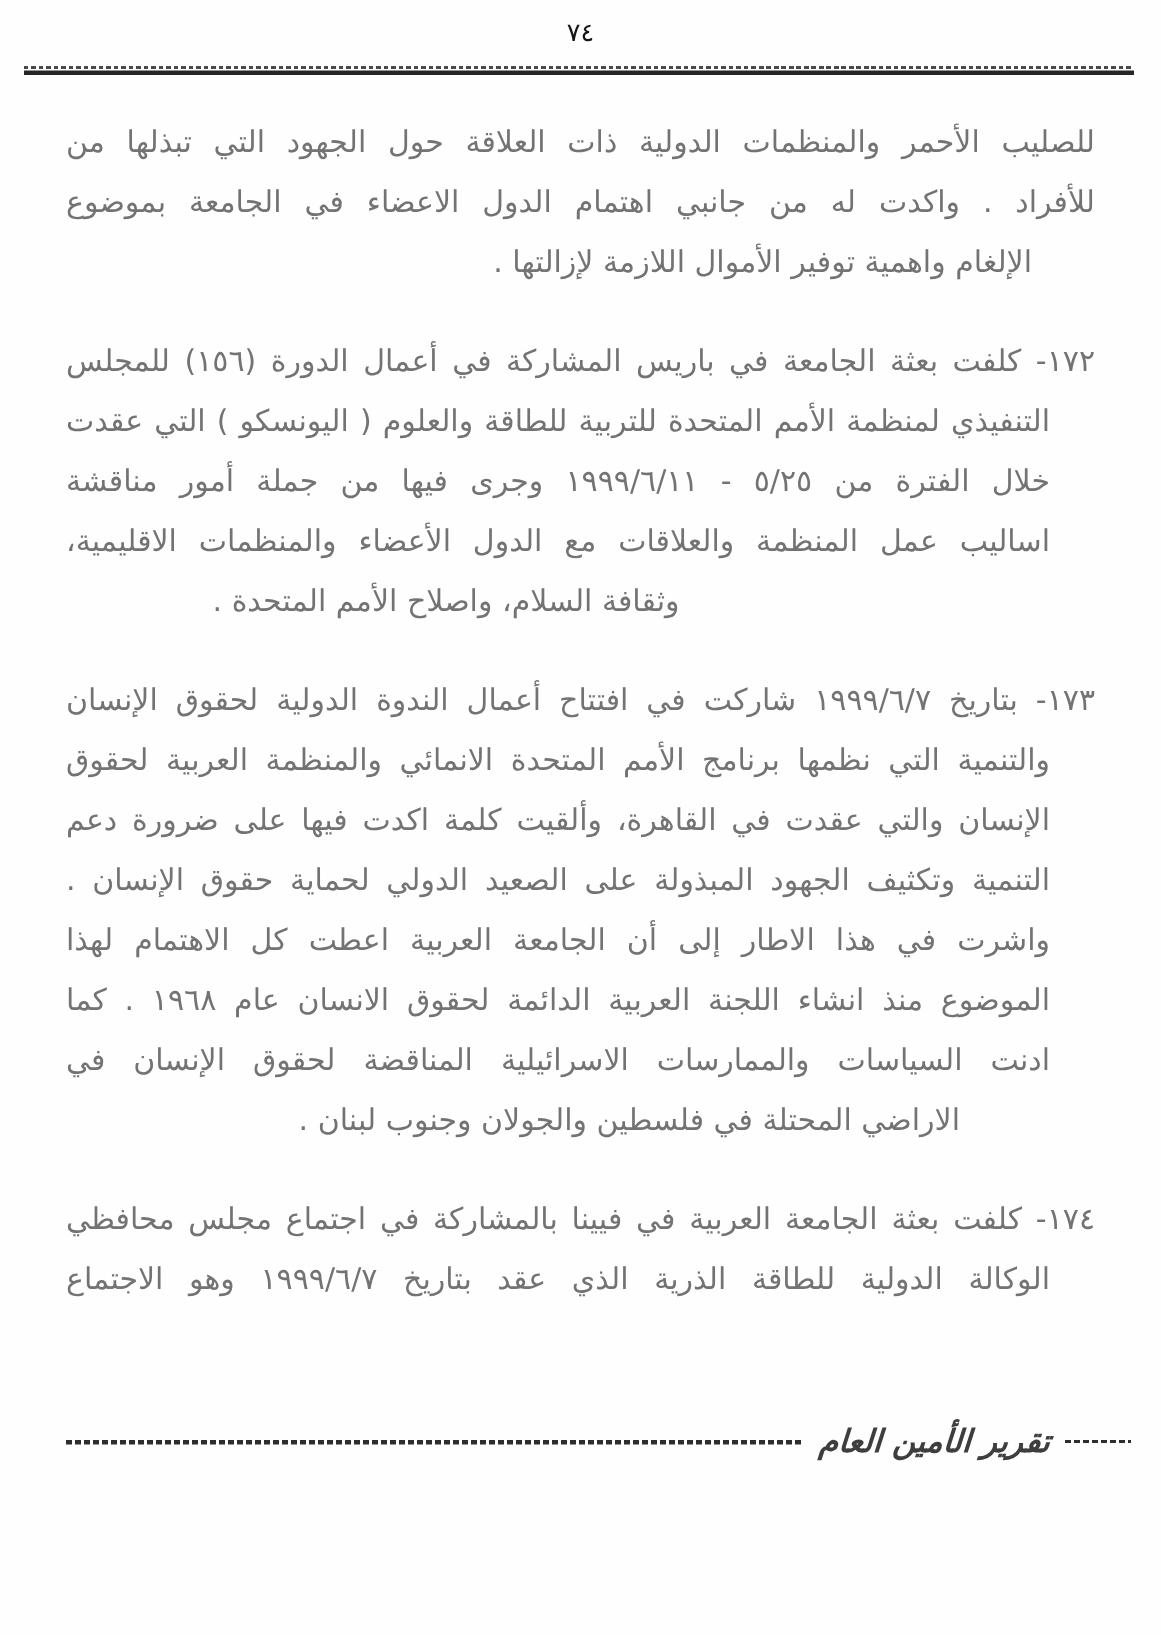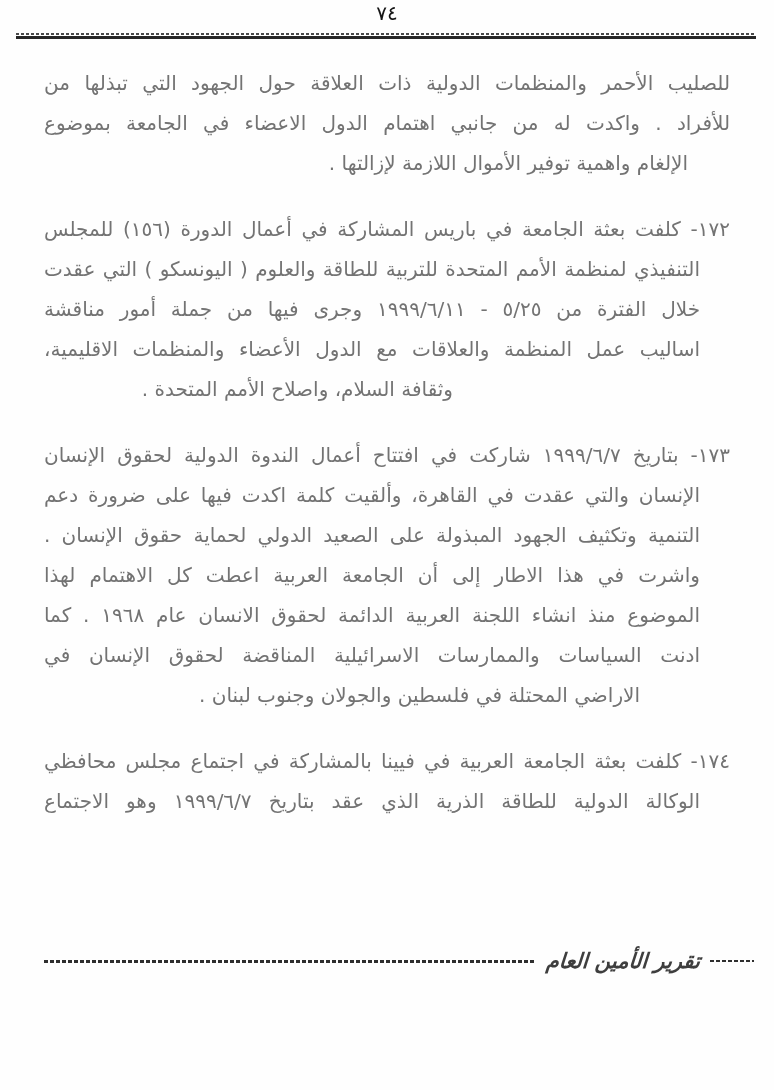--- a/index.html
+++ b/index.html
@@ -12,24 +12,24 @@
     position: relative;
     width: 774px;
     height: 1090px;
     margin: 0 auto;
     background: #fefefe;
     color: #1b1b1b;
     overflow: hidden;
     direction: rtl;
   }
   .page-number {
-    padding-top: 1px;
+    padding-top: 12px;
     height: 28px;
     text-align: center;
-    font-size: 20px;
+    font-size: 17px;
     letter-spacing: 3px;
     color: #151515;
   }
   .header-rule {
     margin: 4px 18px 0 16px;
   }
   .header-rule .rule-dotted {
     height: 2px;
     background: repeating-linear-gradient(90deg, #4a4a4a 0 3px, transparent 3px 5px);
     margin-bottom: 1px;
@@ -110,20 +110,21 @@
       </div>
       <div class="para">
         <div class="line fill">١٧٢- كلفت بعثة الجامعة في باريس المشاركة في أعمال الدورة (١٥٦) للمجلس</div>
         <div class="line fill" style="padding-right: 30px;">التنفيذي لمنظمة الأمم المتحدة للتربية للطاقة والعلوم ( اليونسكو ) التي عقدت</div>
         <div class="line fill" style="padding-right: 30px;">خلال الفترة من ٥/٢٥ - ١٩٩٩/٦/١١ وجرى فيها من جملة أمور مناقشة</div>
         <div class="line fill" style="padding-right: 30px;">اساليب عمل المنظمة والعلاقات مع الدول الأعضاء والمنظمات الاقليمية،</div>
         <div class="line end" style="padding-right: 277px;">وثقافة السلام، واصلاح الأمم المتحدة .</div>
       </div>
       <div class="para">
         <div class="line fill">١٧٣- بتاريخ ١٩٩٩/٦/٧ شاركت في افتتاح أعمال الندوة الدولية  لحقوق الإنسان</div>
+        <div class="line fill" style="padding-right: 30px;">والتنمية التي نظمها برنامج الأمم المتحدة الانمائي والمنظمة العربية لحقوق</div>
         <div class="line fill" style="padding-right: 30px;">الإنسان والتي عقدت في القاهرة، وألقيت كلمة اكدت فيها على ضرورة  دعم</div>
         <div class="line fill" style="padding-right: 30px;">التنمية وتكثيف الجهود المبذولة على الصعيد الدولي لحماية حقوق  الإنسان .</div>
         <div class="line fill" style="padding-right: 30px;">واشرت في هذا  الاطار  إلى  أن  الجامعة  العربية  اعطت  كل  الاهتمام لهذا</div>
         <div class="line fill" style="padding-right: 30px;">الموضوع منذ انشاء اللجنة العربية الدائمة لحقوق الانسان عام ١٩٦٨ .  كما</div>
         <div class="line fill" style="padding-right: 30px;">ادنت السياسات والممارسات الاسرائيلية المناقضة لحقوق الإنسان  في</div>
         <div class="line end" style="padding-right: 90px;">الاراضي المحتلة في فلسطين والجولان وجنوب لبنان .</div>
       </div>
       <div class="para">
         <div class="line fill">١٧٤- كلفت بعثة الجامعة العربية في فيينا بالمشاركة في  اجتماع مجلس محافظي</div>
         <div class="line fill" style="padding-right: 30px;">الوكالة الدولية للطاقة  الذرية الذي عقد بتاريخ ١٩٩٩/٦/٧ وهو الاجتماع</div>

